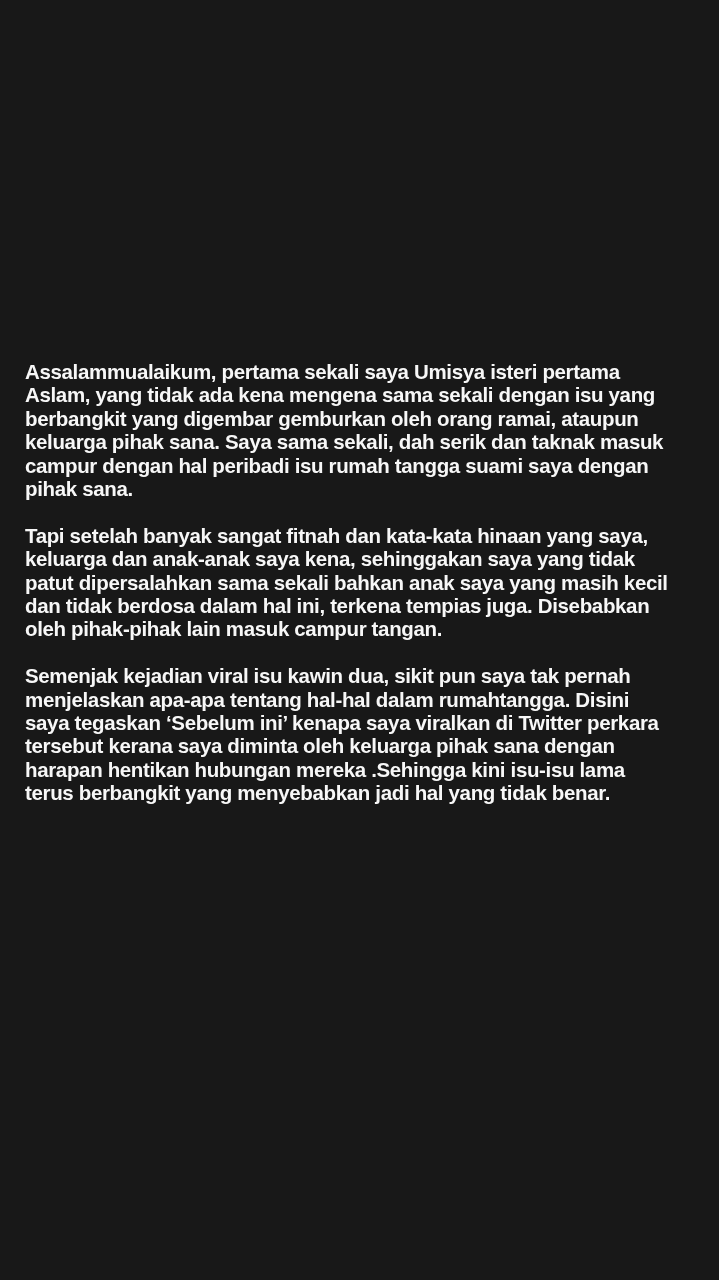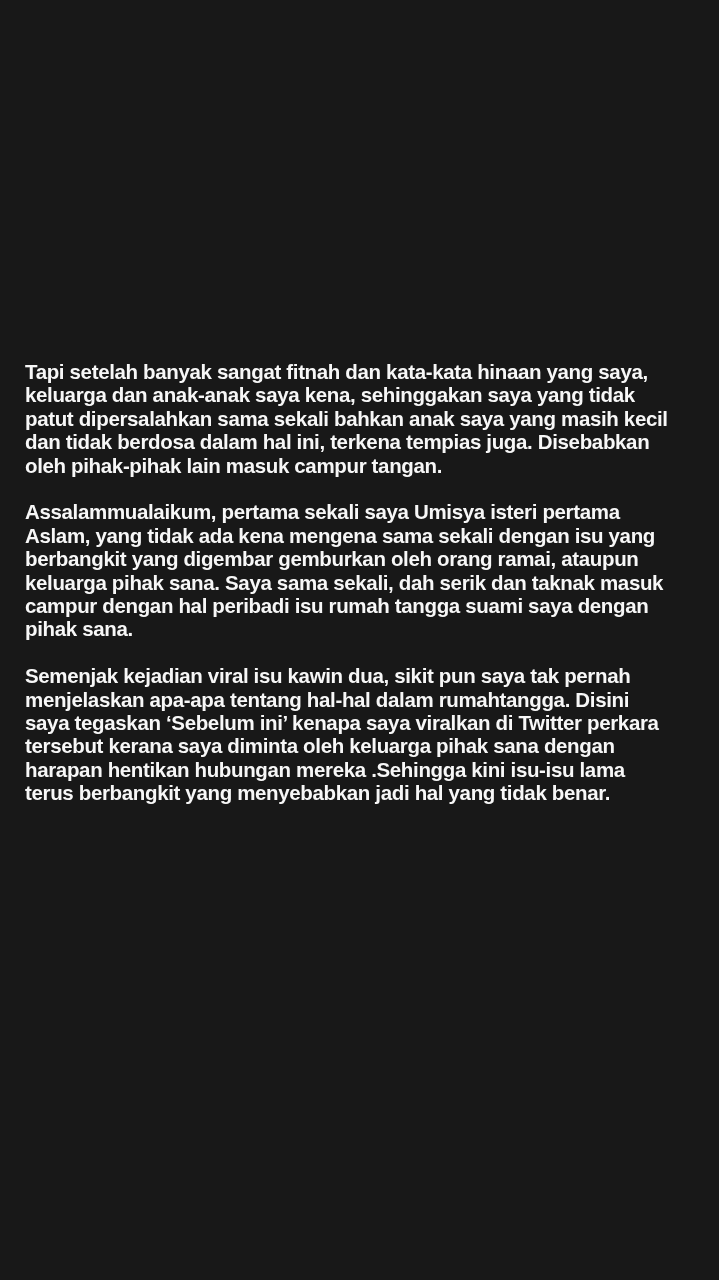--- a/index.html
+++ b/index.html
@@ -36,17 +36,17 @@
   }
   .story-text-block p:last-child {
     margin-bottom: 4px;
   }
 </style>
 </head>
 <body>
 
 <div class="story-canvas">
   <div class="story-text-block">
+    <p>Assalammualaikum, pertama sekali saya Umisya isteri pertama Aslam, yang tidak ada kena mengena sama sekali dengan isu yang berbangkit yang digembar gemburkan oleh orang ramai, ataupun keluarga pihak sana. Saya sama sekali, dah serik dan taknak masuk campur dengan hal peribadi isu rumah tangga suami saya dengan pihak sana.</p>
     <p>Tapi setelah banyak sangat fitnah dan kata-kata hinaan yang saya, keluarga dan anak-anak saya kena, sehinggakan saya yang tidak patut dipersalahkan sama sekali bahkan anak saya yang masih kecil dan tidak berdosa dalam hal ini, terkena tempias juga. Disebabkan oleh pihak-pihak lain masuk campur tangan.</p>
-    <p>Assalammualaikum, pertama sekali saya Umisya isteri pertama Aslam, yang tidak ada kena mengena sama sekali dengan isu yang berbangkit yang digembar gemburkan oleh orang ramai, ataupun keluarga pihak sana. Saya sama sekali, dah serik dan taknak masuk campur dengan hal peribadi isu rumah tangga suami saya dengan pihak sana.</p>
     <p>Semenjak kejadian viral isu kawin dua, sikit pun saya tak pernah menjelaskan apa-apa tentang hal-hal dalam rumahtangga. Disini saya tegaskan ‘Sebelum ini’ kenapa saya viralkan di Twitter perkara tersebut kerana saya diminta oleh keluarga pihak sana dengan harapan hentikan hubungan mereka .Sehingga kini isu-isu lama terus berbangkit yang menyebabkan jadi hal yang tidak benar.</p>
   </div>
 </div>
 
 </body></html>

